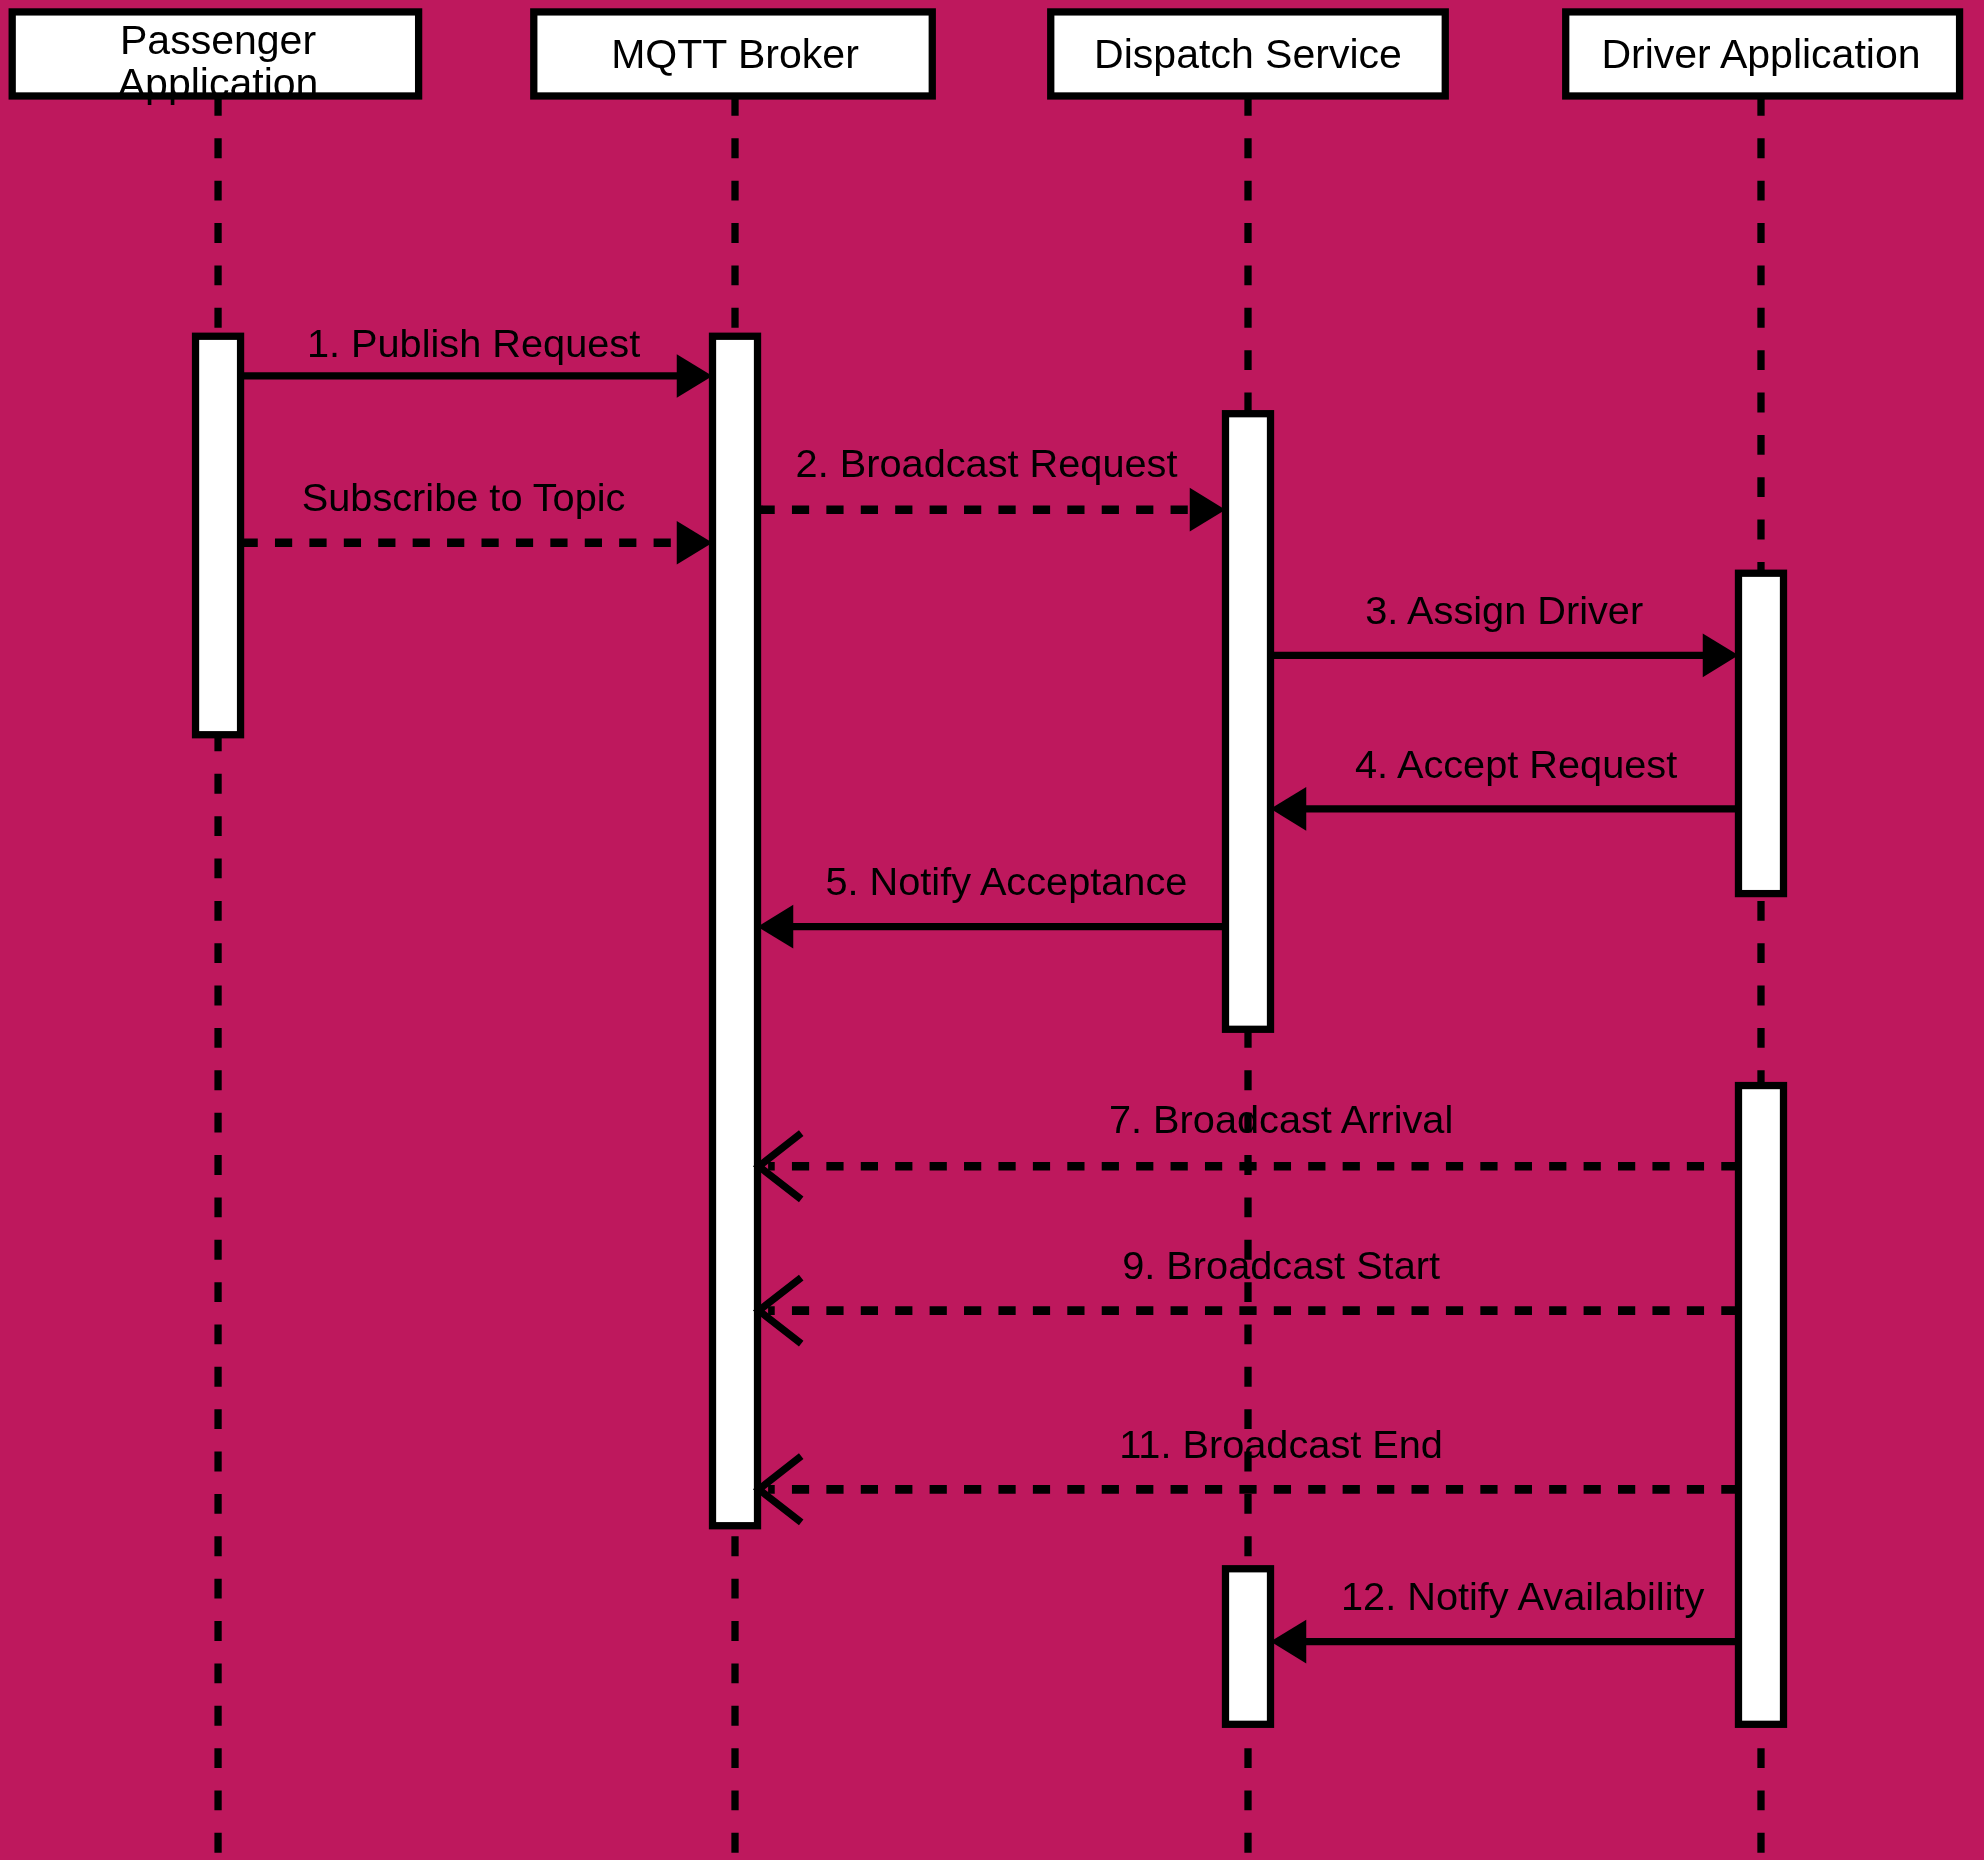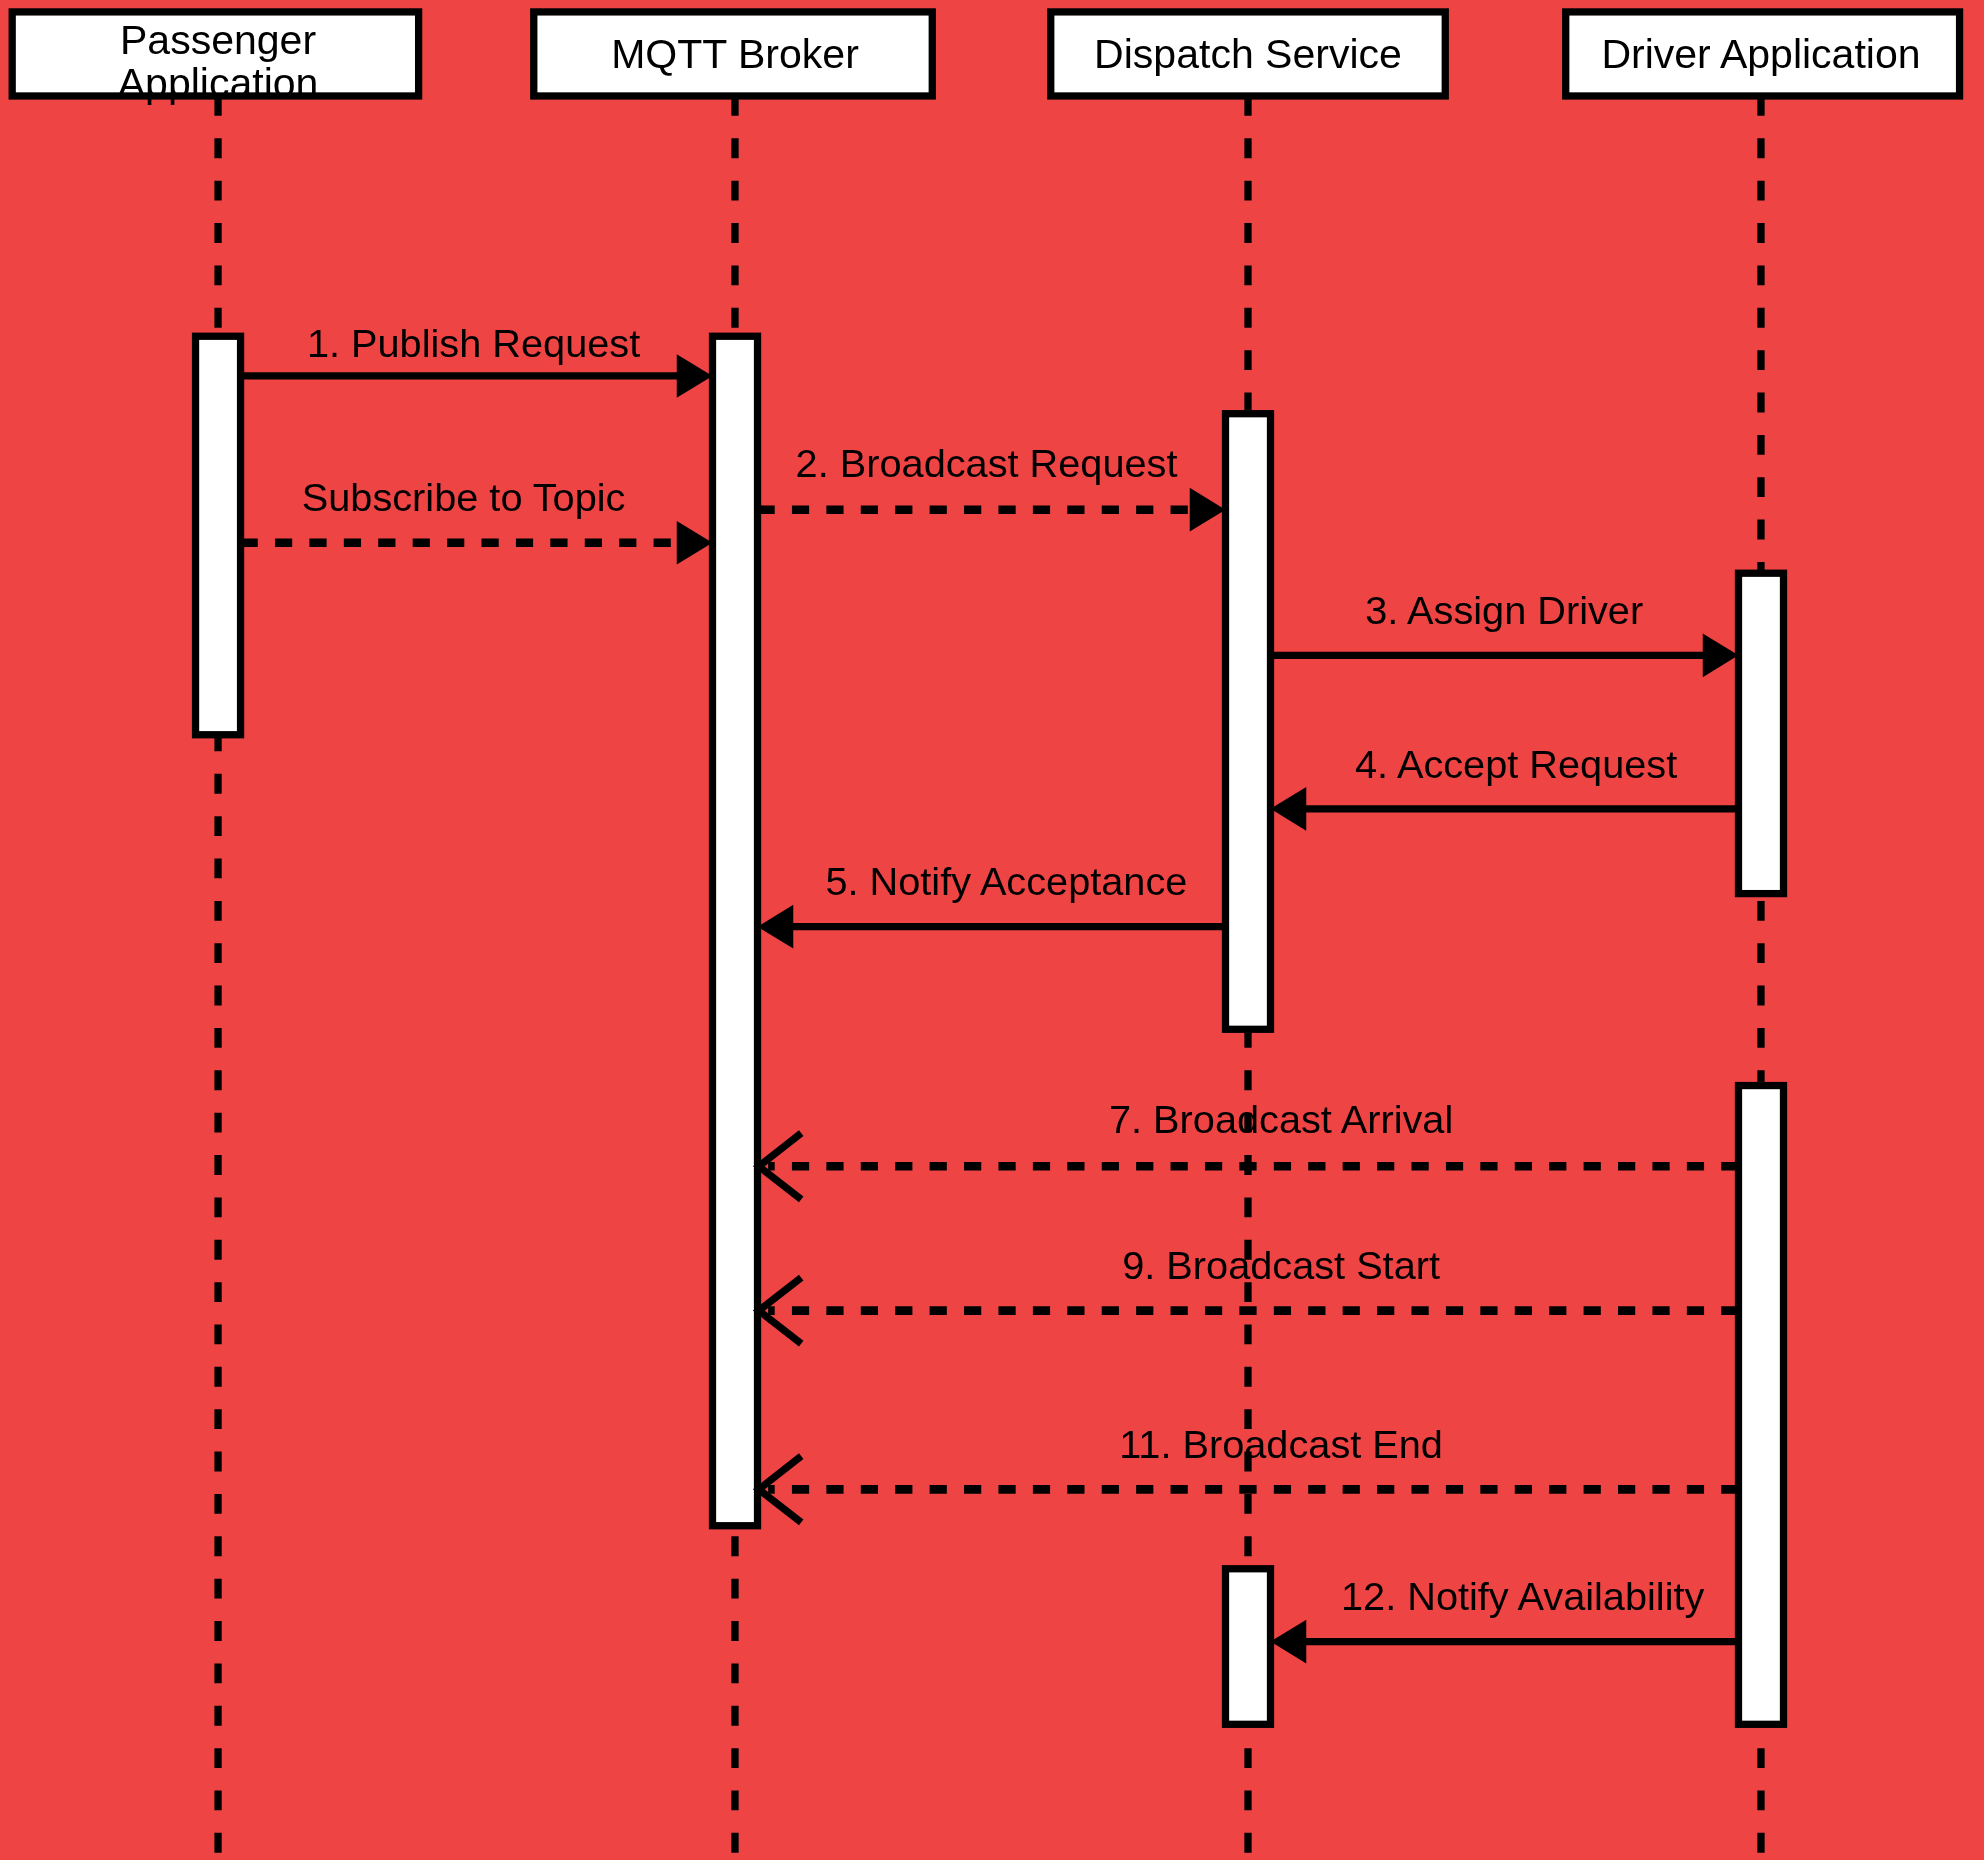--- a/index.html
+++ b/index.html
@@ -1,17 +1,17 @@
 <!DOCTYPE html>
 <html style="font-size:10.6px"><head>
 <meta charset="utf-8">
 <style>
   html,body{margin:0;padding:0;background:#ffffff;}
   body{font-family:"Liberation Sans", sans-serif;}
-  #stage{position:relative;width:1985px;height:1860px;background:#ef4444;overflow:hidden;}
+  #stage{position:relative;width:1985px;height:1860px;background:#be185d;overflow:hidden;}
   svg.diagram{position:absolute;left:0;top:0;width:1985px;height:1860px;display:block;}
   .lifeline-box-rect{fill:#ffffff;stroke:#000000;stroke-width:11;}
   .lifeline-dash{stroke:#000000;stroke-width:11;stroke-dasharray:30 34;fill:none;}
   .activation-rect{fill:#ffffff;stroke:#000000;stroke-width:11;}
   .msg-line-solid{stroke:#000000;stroke-width:11;fill:none;}
   .msg-line-dashed{stroke:#000000;stroke-width:13;stroke-dasharray:26 26;fill:none;}
   .arrowhead-filled{fill:#000000;stroke:none;}
   .arrowhead-open{fill:none;stroke:#000000;stroke-width:11;stroke-linecap:butt;}
   text.participant-name{font-family:"Liberation Sans", sans-serif;font-size:62px;fill:#000000;text-anchor:middle;}
   text.msg-label{font-family:"Liberation Sans", sans-serif;font-size:60px;fill:#000000;text-anchor:middle;}

